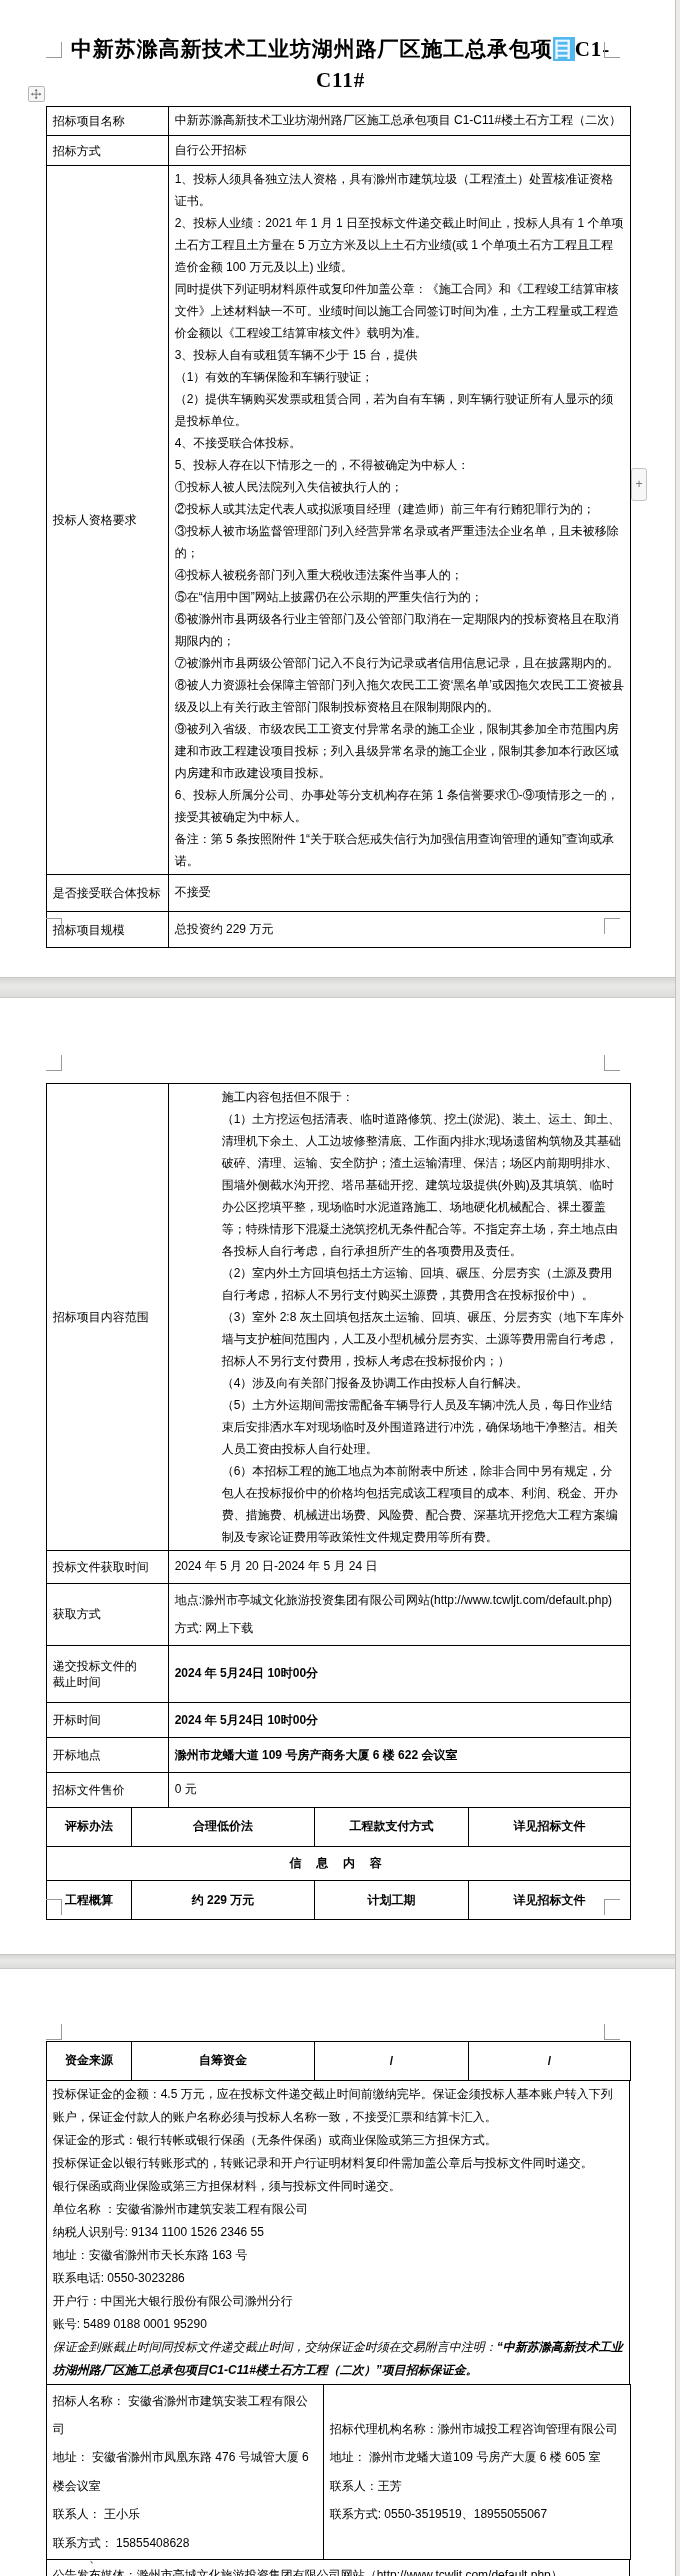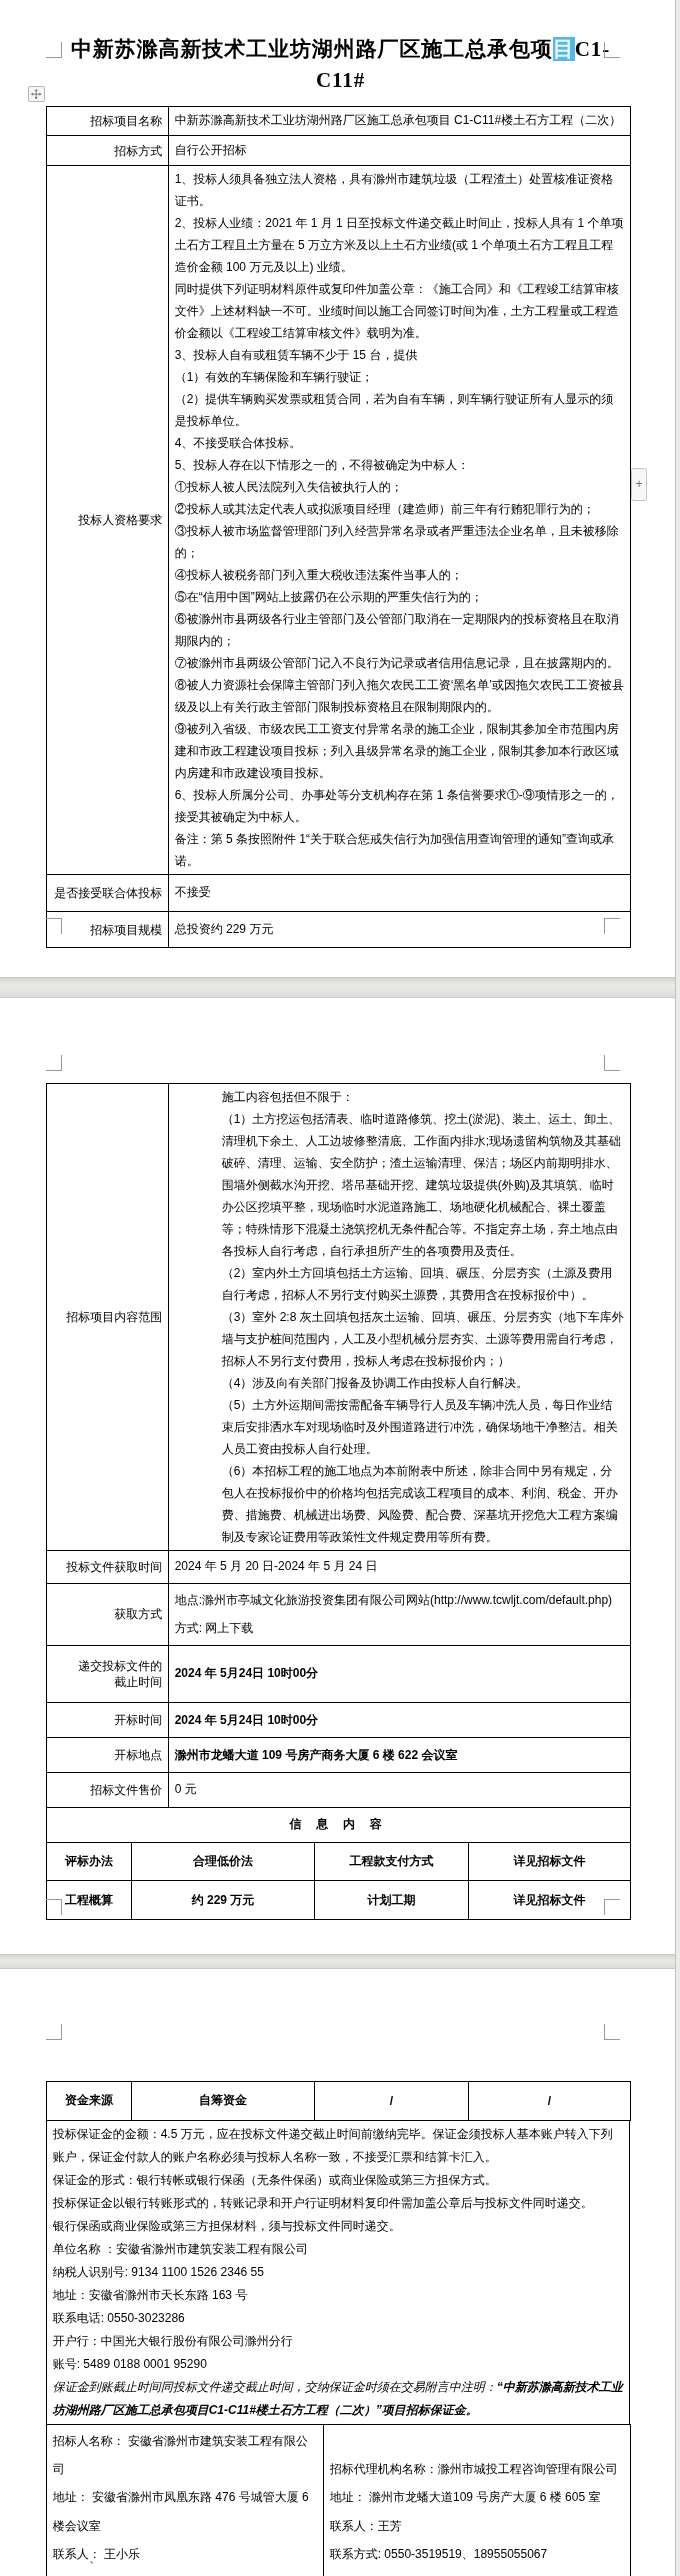--- a/index.html
+++ b/index.html
@@ -27,21 +27,21 @@
   .doc-title{
     margin:34px 47px 9.5px 47px;text-align:center;
     font-family:"Liberation Serif",serif;
     font-weight:bold;font-size:21px;line-height:31px;letter-spacing:0.9px;
   }
   .hl-char{background:#54b8f0;color:#eaf7ff;}
   
   table.doc{border-collapse:collapse;table-layout:fixed;width:584px;margin-left:46px;}
   table.doc td{border:0.9px solid #000;font-size:12px;vertical-align:middle;padding:1.9px 5.7px;word-break:break-all;}
   table.stack{margin-top:-0.9px;}
-  td.lbl{text-align:right;line-height:16px;white-space:pre-line;}
+  td.lbl{text-align:left;line-height:16px;white-space:pre-line;}
   td.val{text-align:left;}
   .b{font-weight:bold;}
   .para-list .para{line-height:22px;}
   .para-list.loose .para{line-height:22px;margin-left:47px;}
   .para-list.contact .para{line-height:28.4px;}
   .deposit .para{line-height:23px;}
   .note-line{line-height:23px;font-style:italic;}
   .info-head{font-weight:bold;text-align:center;letter-spacing:5.7px;height:30px;}
   .info-cell{font-weight:bold;text-align:center;height:34px;}
   
@@ -200,45 +200,45 @@
 
   <table class="doc stack">
     <colgroup>
         <col style="width:85px">
         <col style="width:183px">
         <col style="width:154px">
         <col style="width:162px">
       </colgroup>
     <tbody>
         <tr>
-      <td class="info-head" colspan="4">信 息 内 容</td>
-    </tr>
-    <tr>
       <td class="info-cell">评标办法</td>
       <td class="info-cell">合理低价法</td>
       <td class="info-cell">工程款支付方式</td>
       <td class="info-cell">详见招标文件</td>
     </tr>
     <tr>
+      <td class="info-head" colspan="4">信 息 内 容</td>
+    </tr>
+    <tr>
       <td class="info-cell">工程概算</td>
       <td class="info-cell">约 229 万元</td>
       <td class="info-cell">计划工期</td>
       <td class="info-cell">详见招标文件</td>
     </tr>
   </tbody>
     </table>
 </div>
 
 <div class="page-gap gap2"></div>
 
 <div class="page page3">
   <div class="crop tl" style="left:46px;top:55px;"></div>
   <div class="crop tr" style="left:604px;top:55px;"></div>
 
-  <table class="doc" style="margin-top:112px;">
+  <table class="doc" style="margin-top:72px;">
     <colgroup>
         <col style="width:85px">
         <col style="width:183px">
         <col style="width:154px">
         <col style="width:162px">
       </colgroup>
     <tbody>
         <tr>
       <td class="info-cell" style="height:30px">资金来源</td>
       <td class="info-cell">自筹资金</td>

